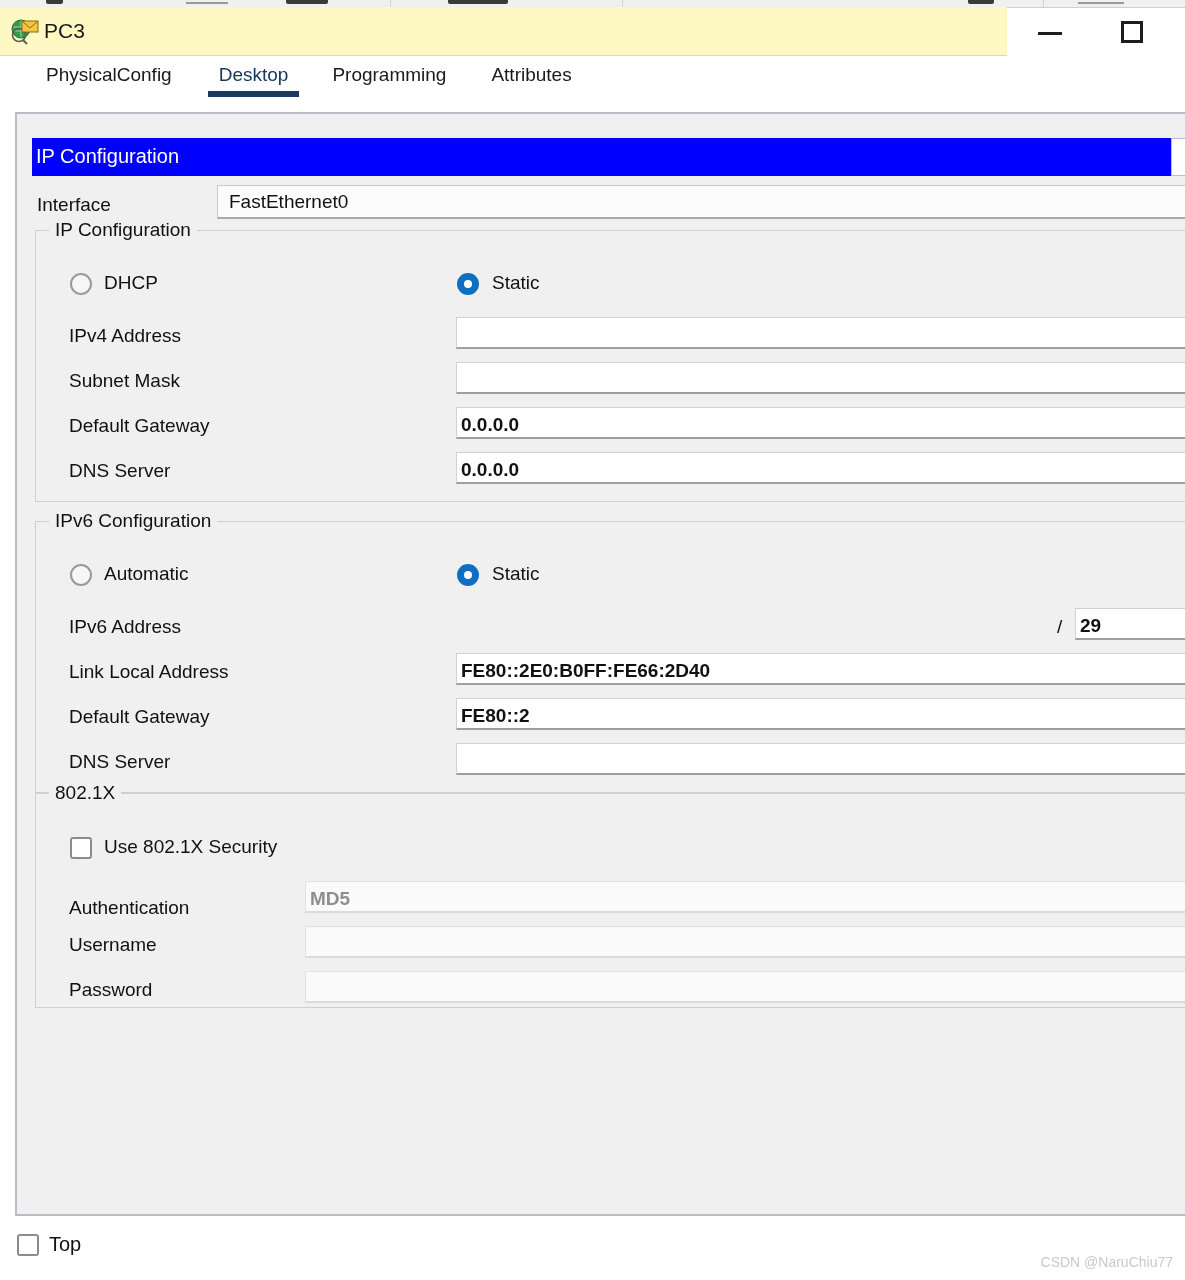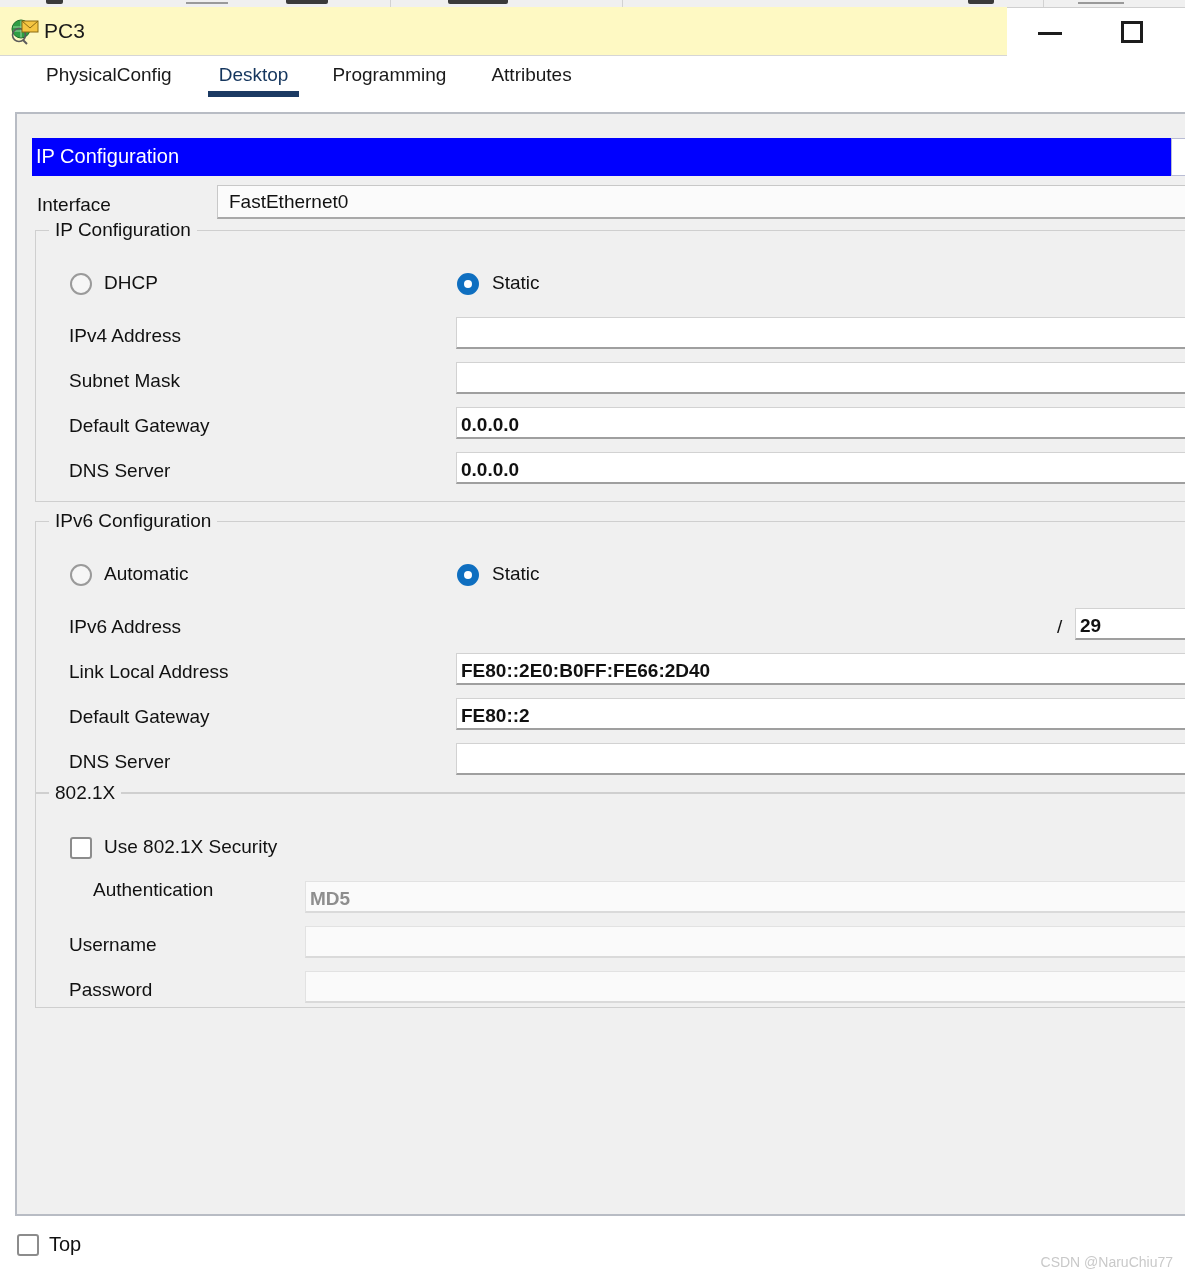--- a/index.html
+++ b/index.html
@@ -418,21 +418,21 @@
       <span></span>
     </div>
   </div>
 
   <div class="group g-8021x">
     <div class="legend">802.1X</div>
 
     <div class="checkbox" style="left:34px; top:43px;"></div>
     <div class="checkbox-label" style="left:68px; top:42px;">Use 802.1X Security</div>
 
-    <div class="row-label" style="left:33px; top:85px;margin-left:24px;">Authentication</div>
+    <div class="row-label" style="left:33px; top:103px;">Authentication</div>
     <div class="field disabled" style="left:269px; top:87px; width:911px;">
       <span>MD5</span>
 
     </div>
 
     <div class="row-label" style="left:33px; top:140px;">Username</div>
     <div class="field disabled" style="left:269px; top:132px; width:911px;">
       <span></span>
     </div>
 

